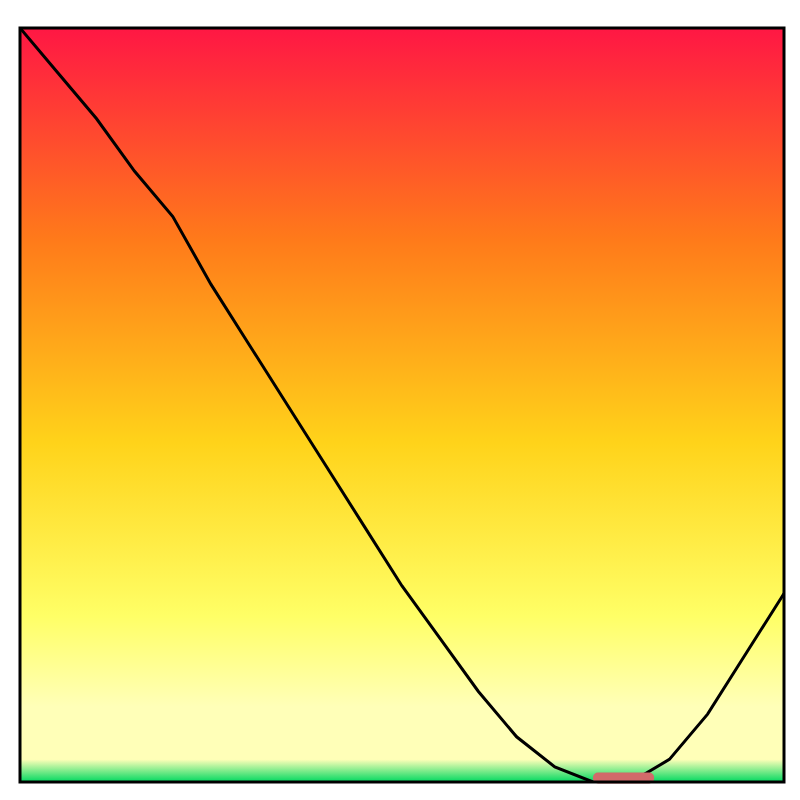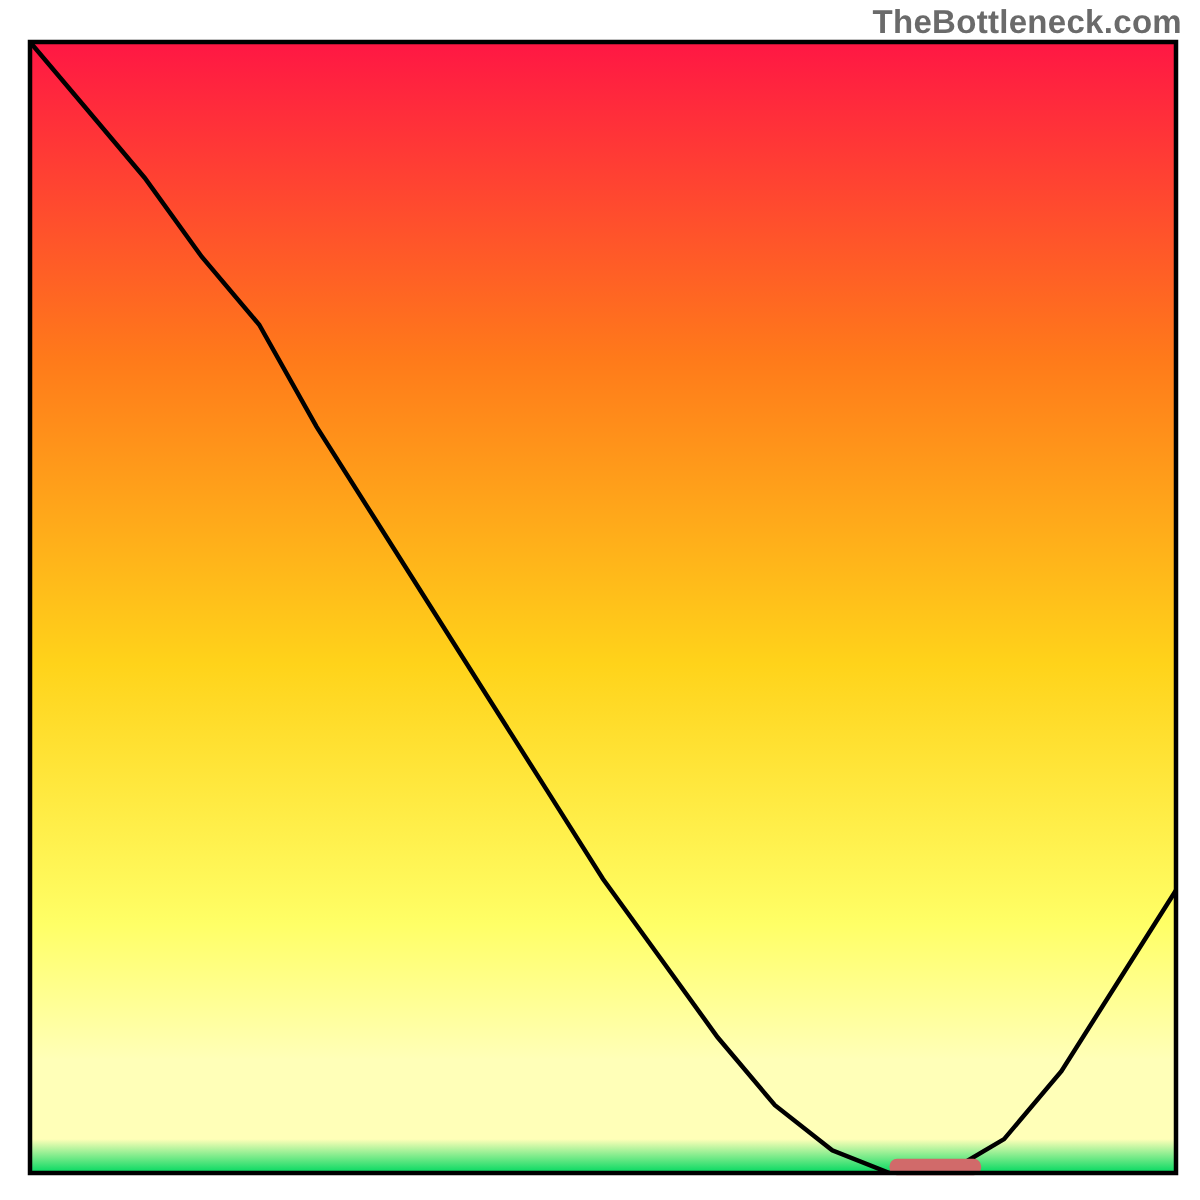--- a/index.html
+++ b/index.html
@@ -27,21 +27,20 @@
     z-index: 10;
   }
   svg {
     display: block;
   }
 </style>
 </head>
 <body>
 
 <div class="stage">
-  <div class="watermark">TheBottleneck.com</div>
 
   <svg width="800" height="800" viewBox="0 0 800 800">
     <defs>
       <linearGradient id="bg-grad" x1="0" y1="0" x2="0" y2="1">
         <stop id="g0" offset="0%" stop-color="#ff1744"></stop>
         <stop id="g1" offset="28%" stop-color="#ff7a1a"></stop>
         <stop id="g2" offset="55%" stop-color="#ffd31a"></stop>
         <stop id="g3" offset="78%" stop-color="#ffff66"></stop>
         <stop id="g4" offset="90%" stop-color="#ffffb8"></stop>
         <stop id="g5" offset="97%" stop-color="#ffffb8"></stop>

